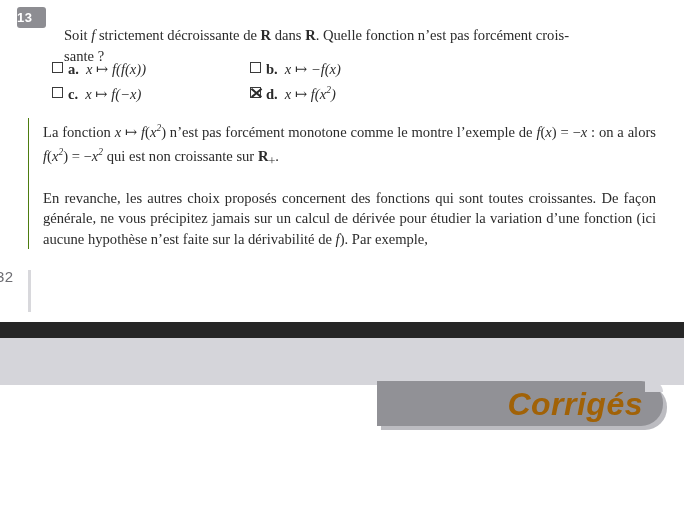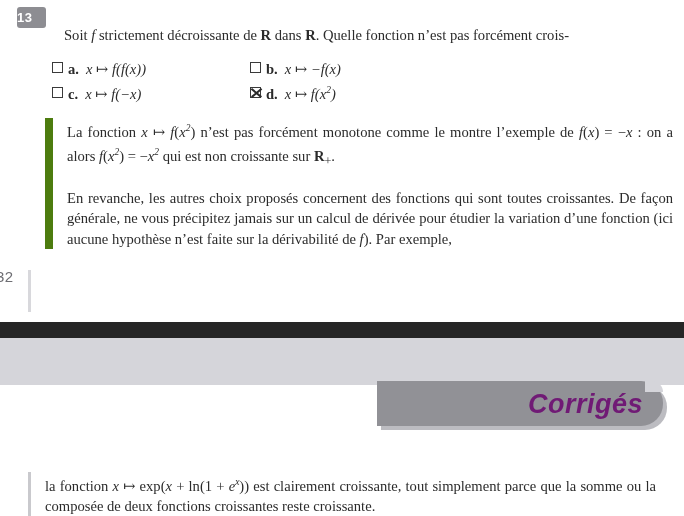--- a/index.html
+++ b/index.html
@@ -119,25 +119,25 @@
   .upright { font-style: normal; }
   sup.sq {
     font-size: 9.5px;
     vertical-align: super;
     font-style: italic;
   }
 
   
   .explain-1 {
     position: absolute;
-    left: 45px;
+    left: 28px;
     top: 118px;
     width: 628px;
     padding-left: 14px;
-    border-left: 8px solid #4d7c0f;
+    border-left: 1px solid #4d7c0f;
     box-sizing: border-box;
   }
   .para {
     font-size: 14.6px;
     line-height: 20.5px;
     text-align: justify;
     margin: 0;
   }
   .para + .para { margin-top: 16px; }
 
@@ -214,25 +214,25 @@
     top: 0;
     width: 18px;
     height: 11px;
     background: #d5d5da;
     border-top-right-radius: 22px;
   }
   .banner-label {
     position: absolute;
     right: 24px;
     top: 4px;
-    color: #701a75;
+    color: #a16207;
     font-family: "Liberation Sans", sans-serif;
     font-style: italic;
     font-weight: bold;
-    font-size: 27px;
+    font-size: 32px;
     line-height: 38px;
     letter-spacing: 0.5px;
   }
 
   
   .explain-2 {
     position: absolute;
     left: 28px;
     top: 472px;
     width: 628px;
@@ -245,20 +245,21 @@
 <body>
 
 <div class="page">
 
   <div class="question-block">
 
     <div class="q-number-badge">13</div>
 
     <div class="q-text">
       <span>Soit <i>f</i> strictement décroissante de <b>R</b> dans <b>R</b>. Quelle fonction n’est pas forcément crois-</span>
+      <span class="line2">sante&nbsp;?</span>
     </div>
 
     <div class="choices">
 
       <div class="choice-row">
 
         <div class="choice col-a">
           <span class="cb"></span>
           <span class="choice-letter">a.</span>
           <span class="choice-expr"><i>x</i> <span class="upright">↦</span> <i>f</i>(<i>f</i>(<i>x</i>))</span>
@@ -303,17 +304,14 @@
   <div class="light-band"></div>
 
   <div class="banner-wrap">
     <div class="banner-shadow"></div>
     <div class="banner">
       <div class="banner-notch"></div>
     </div>
     <div class="banner-label">Corrigés</div>
   </div>
 
-  <div class="explain-2">
-    <p class="para">la fonction <i>x</i> <span class="upright">↦</span> exp(<i>x</i> + ln(1 + <i>e</i><sup class="sq"><i>x</i></sup>)) est clairement croissante, tout simplement parce que la somme ou la composée de deux fonctions croissantes reste croissante.</p>
-  </div>
 
 </div>
 
 </body></html>

